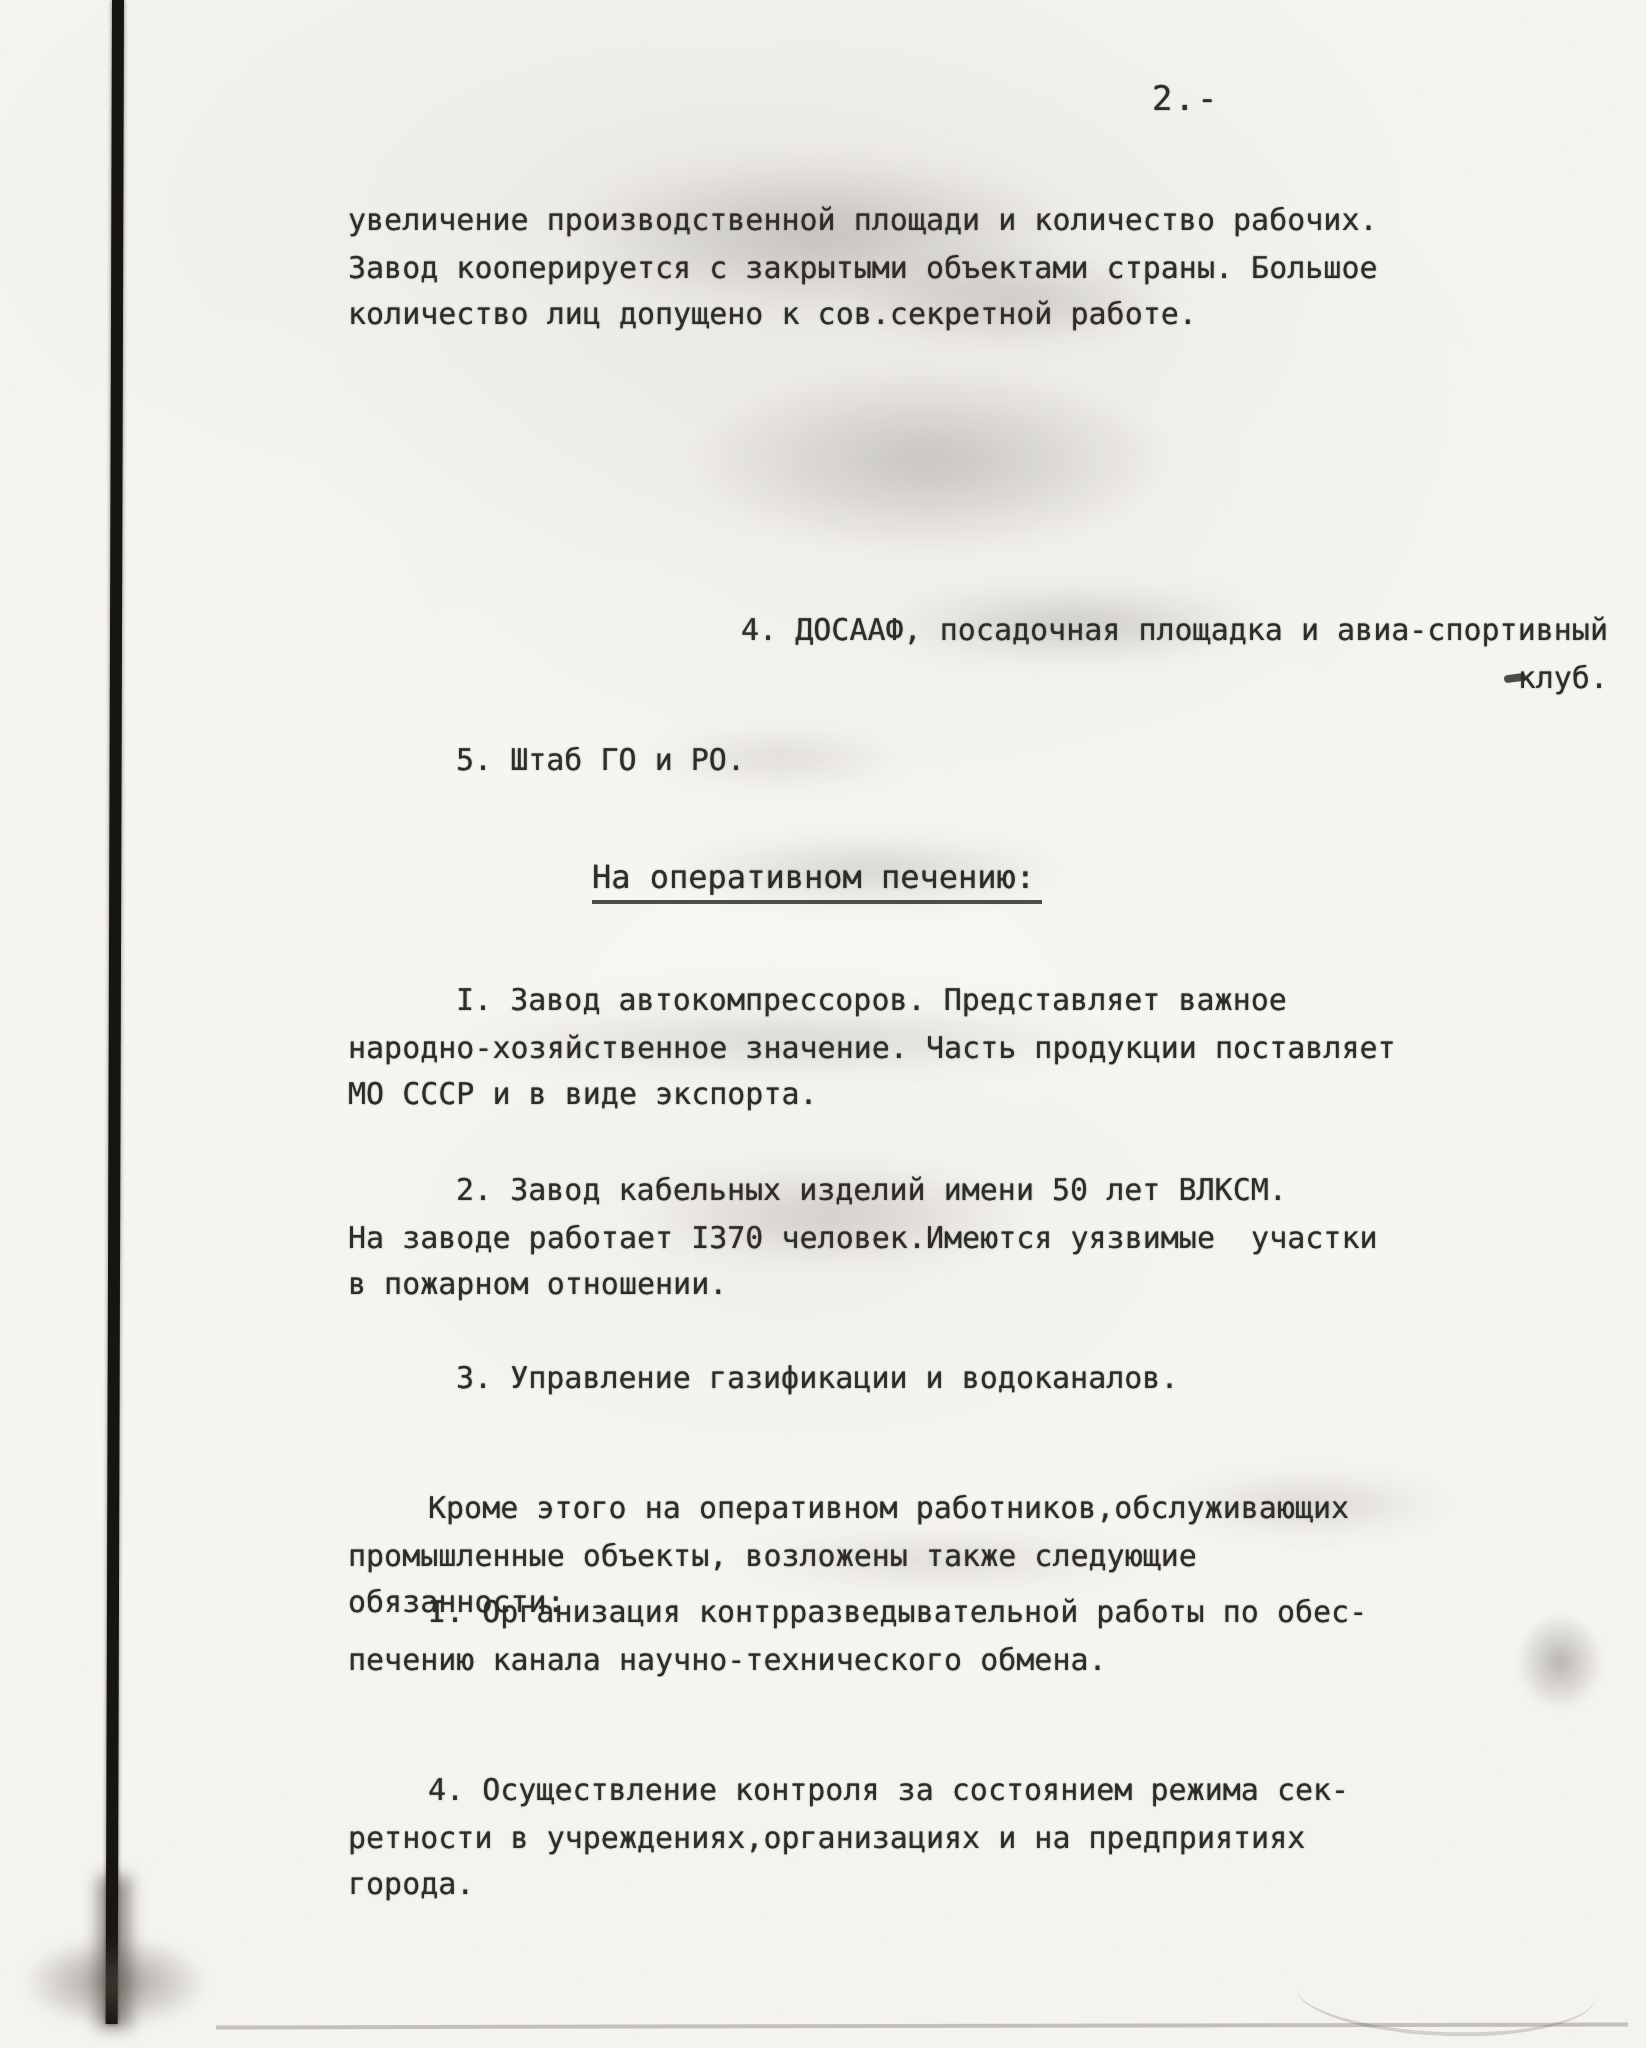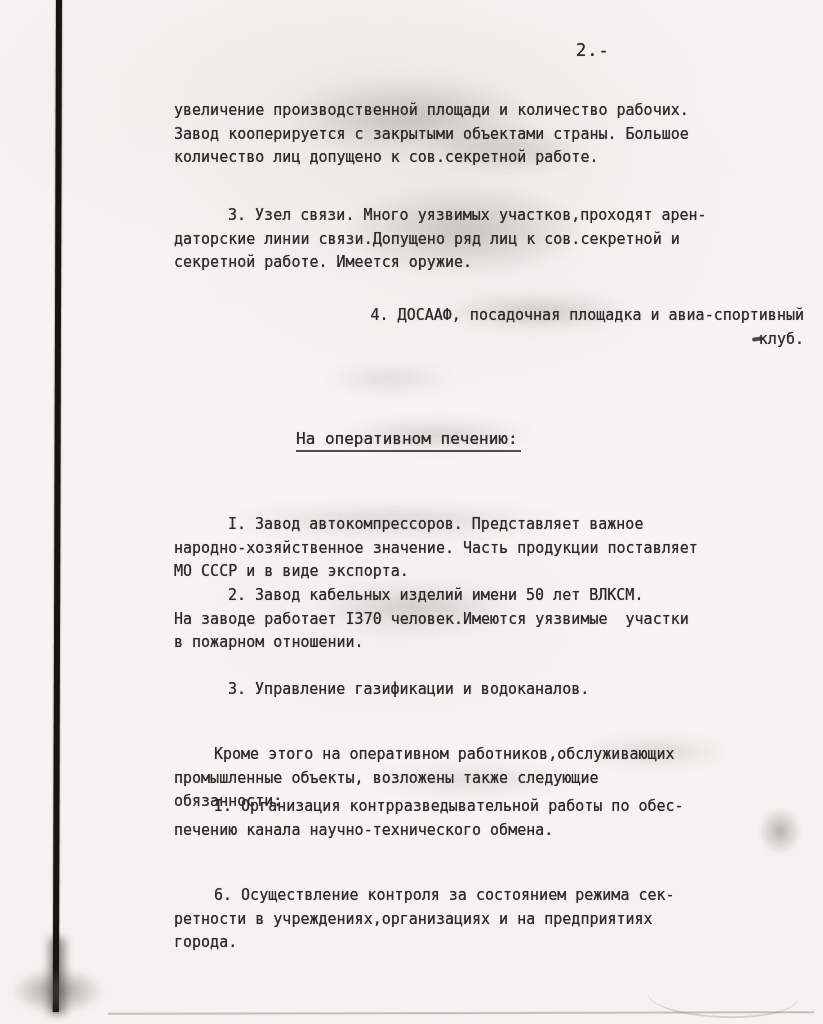--- a/index.html
+++ b/index.html
@@ -74,42 +74,40 @@
   <div class="bline"></div>
   <div class="brcurve"></div>
   <div class="dash"></div>
   <div class="margin-smudge"></div>
 
   <div class="pgnum">2.-</div>
 
   <div class="tx" style="top:99px;">увеличение производственной площади и количество рабочих.
 Завод кооперируется с закрытыми объектами страны. Большое
 количество лиц допущено к сов.секретной работе.</div>
-  <div class="tx ind" style="top:204px;">3. Узел связи. Много уязвимых участков,проходят арен-
-даторские линии связи.Допущено ряд лиц к сов.секретной и
-секретной работе. Имеется оружие.</div>
   <div class="tx ind" style="top:304px;text-align:right;">4. ДОСААФ, посадочная площадка и авиа-спортивный
 клуб.</div>
+  <div class="tx ind" style="top:369px;">5. Штаб ГО и РО.</div>
 
   <div class="heading">На оперативном печению:</div>
 
-  <div class="tx ind" style="top:489px;margin-top:24px;">I. Завод автокомпрессоров. Представляет важное
+  <div class="tx ind" style="top:489px;">I. Завод автокомпрессоров. Представляет важное
 народно-хозяйственное значение. Часть продукции поставляет
 МО СССР и в виде экспорта.</div>
   <div class="tx ind" style="top:584px;">2. Завод кабельных изделий имени 50 лет ВЛКСМ.
 На заводе работает I370 человек.Имеются уязвимые  участки
 в пожарном отношении.</div>
   <div class="tx ind" style="top:678px;">3. Управление газификации и водоканалов.</div>
 
   <div class="tx ind2" style="top:743px;">Кроме этого на оперативном работников,обслуживающих
 промышленные объекты, возложены также следующие
 обязанности:</div>
   <div class="tx ind2" style="top:795px;">I. Организация контрразведывательной работы по обес-
 печению канала научно-технического обмена.</div>
-  <div class="tx ind2" style="top:884px;">6. Осуществление контроля за состоянием режима сек-
+  <div class="tx ind2" style="top:884px;">4. Осуществление контроля за состоянием режима сек-
 ретности в учреждениях,организациях и на предприятиях
 города.</div>
 
   <svg class="grain" width="823" height="1024">
     <filter id="specks" x="0" y="0" width="100%" height="100%">
       <feTurbulence type="fractalNoise" baseFrequency="0.8" numOctaves="2" seed="7" result="n"></feTurbulence>
       <feColorMatrix in="n" type="matrix" values="0 0 0 0 0.16
                 0 0 0 0 0.15
                 0 0 0 0 0.14
                 1.3 1.3 1.3 0 -2.85"></feColorMatrix>

